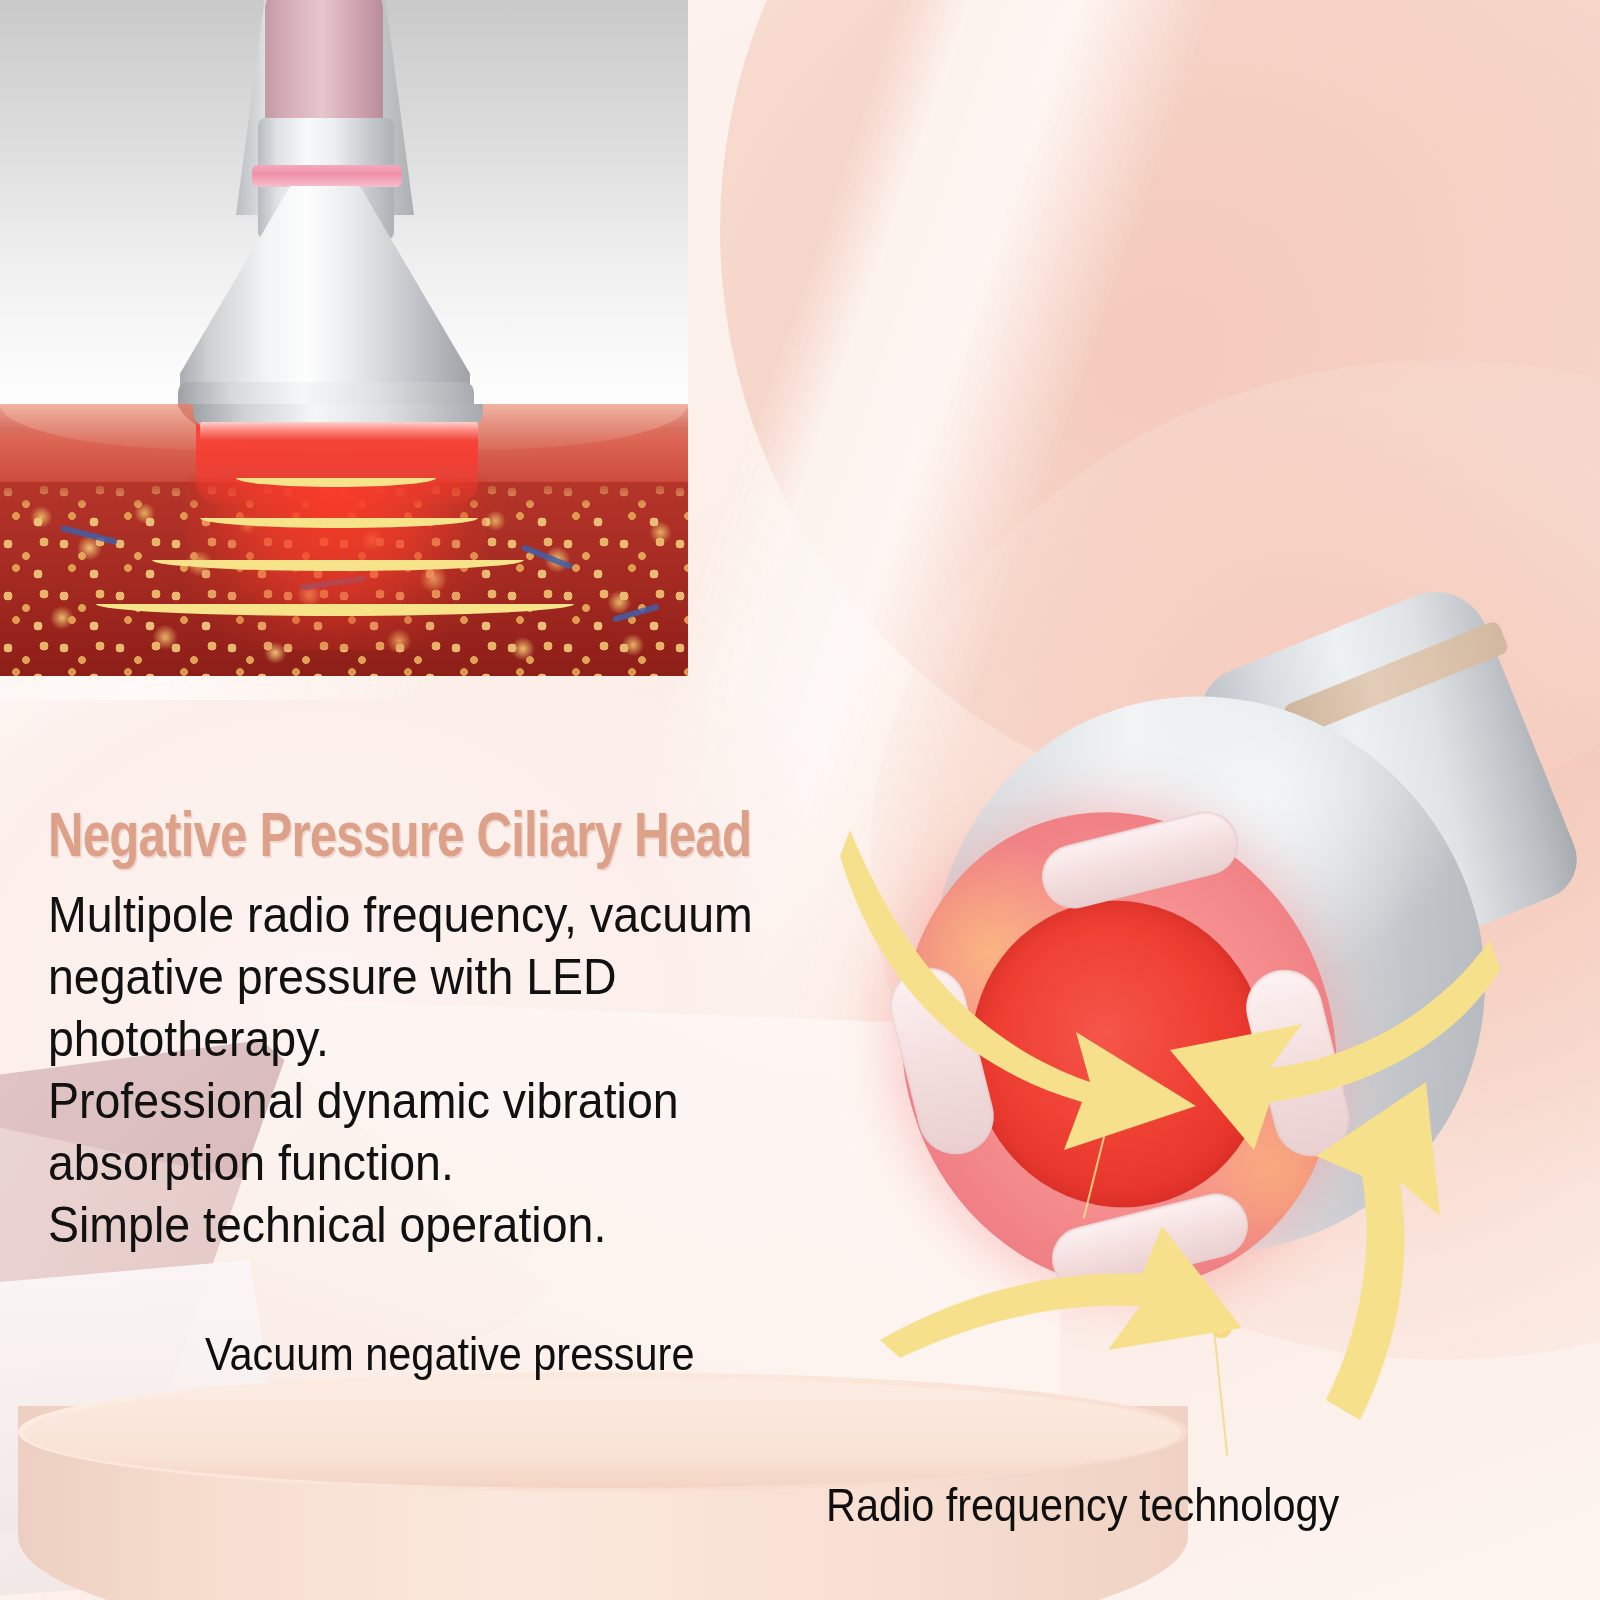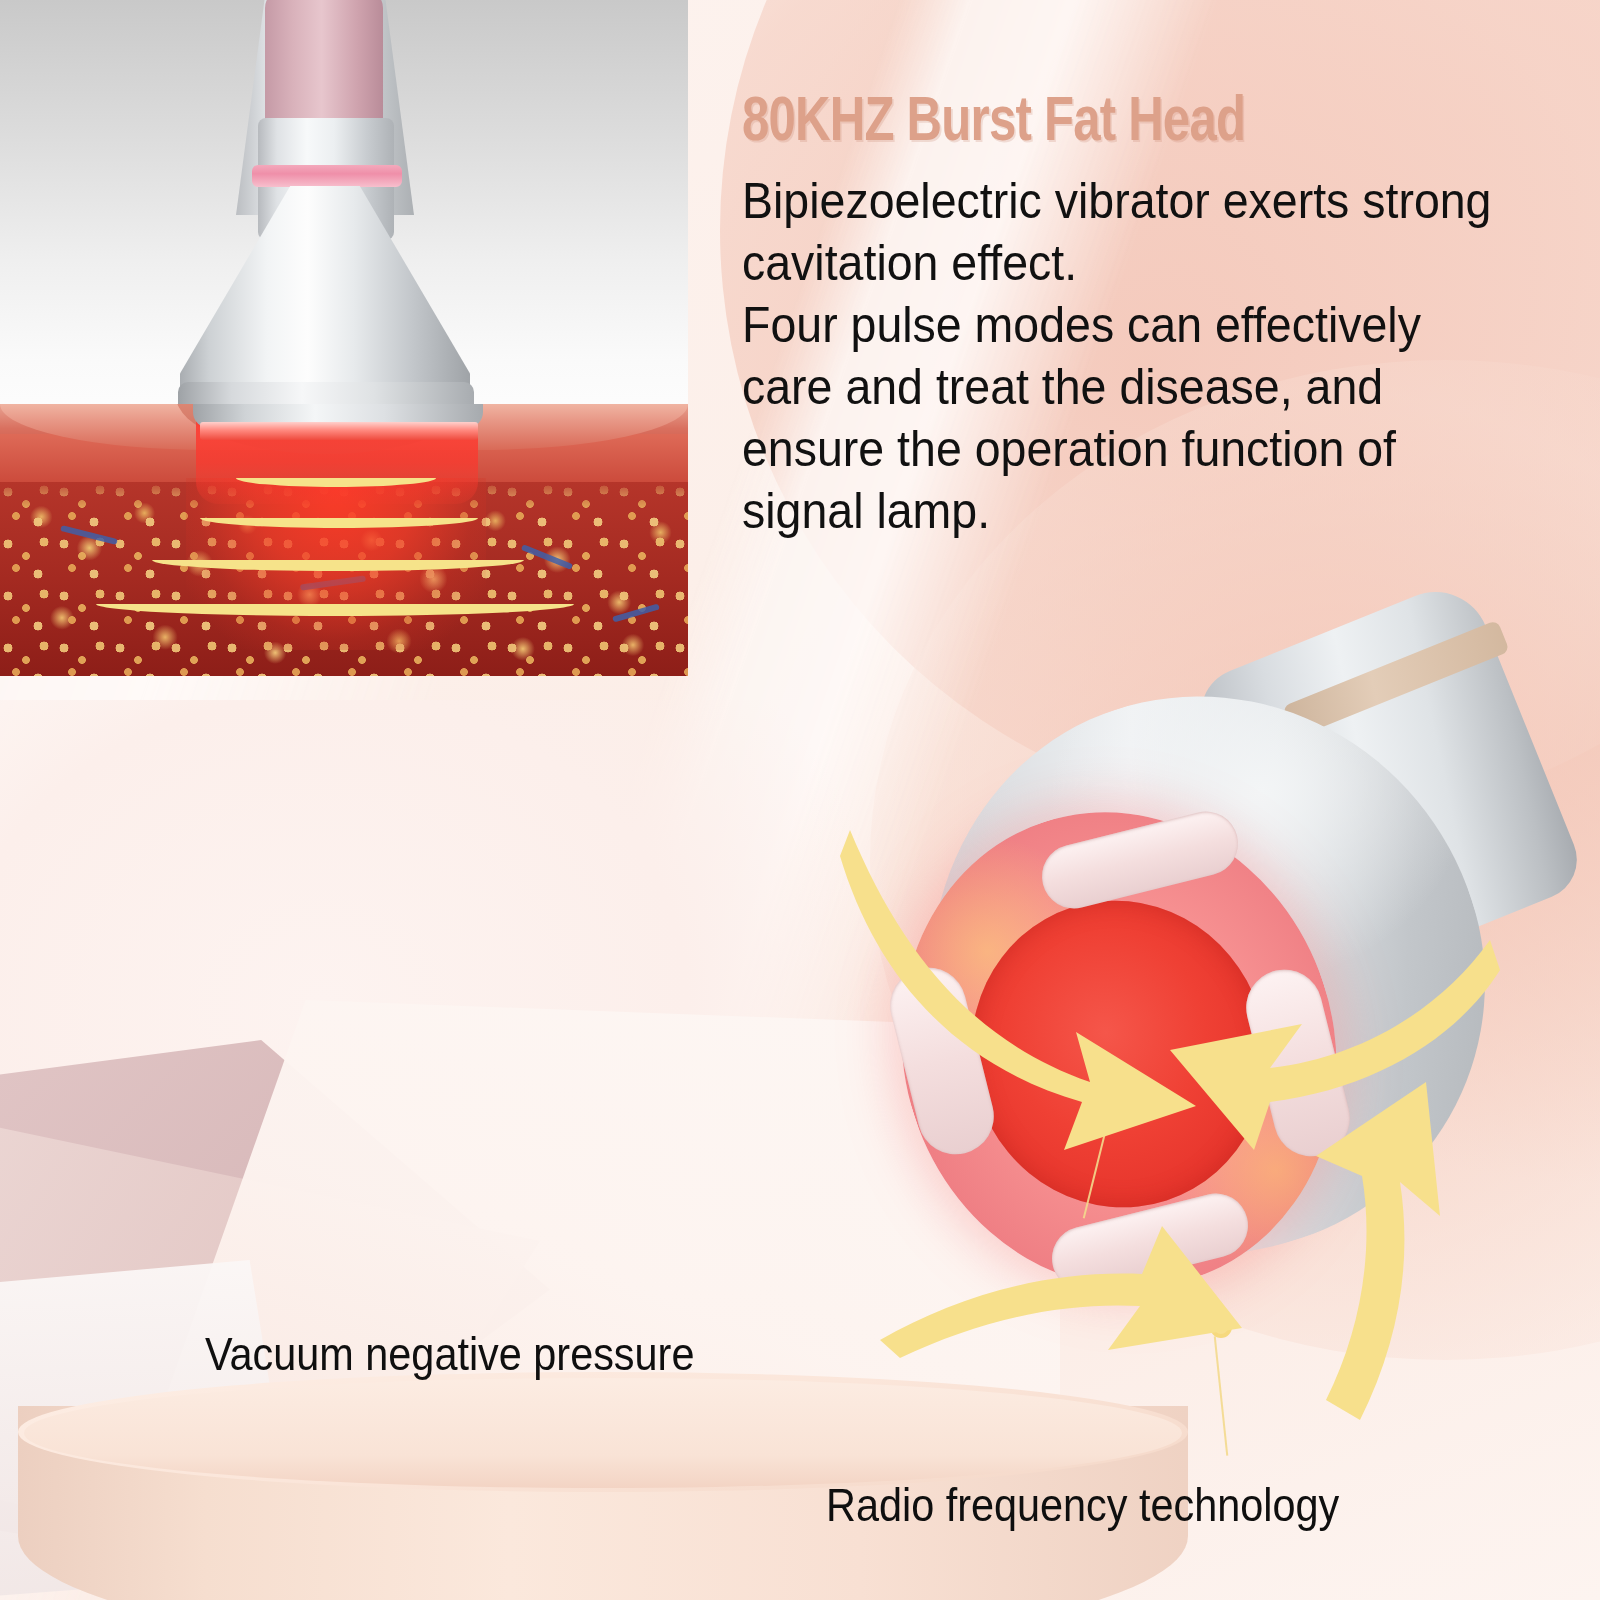--- a/index.html
+++ b/index.html
@@ -380,23 +380,24 @@
 
         <path d="M650 120 C 600 190, 520 238, 430 248 L 462 204 L 330 230 L 414 330 L 430 282 C 540 268, 620 214, 660 150 Z"></path>
 
         <path d="M60 538 C 140 500, 220 482, 300 486 L 268 530 L 402 508 L 322 406 L 302 454 C 206 450, 118 476, 40 520 Z"></path>
 
         <path d="M520 600 C 560 520, 572 440, 560 362 L 600 396 L 586 262 L 476 336 L 522 356 C 534 428, 522 508, 486 580 Z"></path>
       </g>
     </svg>
   </div>
 
-  <div id="block-burst">
-    <div class="heading">80KHZ Burst Fat Head</div>
-    <div class="body-text">Bipiezoelectric vibrator exerts strong cavitation effect.
-Four pulse modes can effectively care and treat the disease, and ensure the operation function of signal lamp.</div>
+
+  <div id="block-ciliary">
+    <div class="heading">Negative Pressure Ciliary Head</div>
+    <div class="body-text">Multipole radio frequency, vacuum negative pressure with LED phototherapy.
+Professional dynamic vibration absorption function.
+Simple technical operation.</div>
   </div>
-
 
   <div class="caption" id="cap-vacuum">Vacuum negative pressure</div>
   <div class="caption" id="cap-rf">Radio frequency technology</div>
 
 </div>
 
 </body></html>

